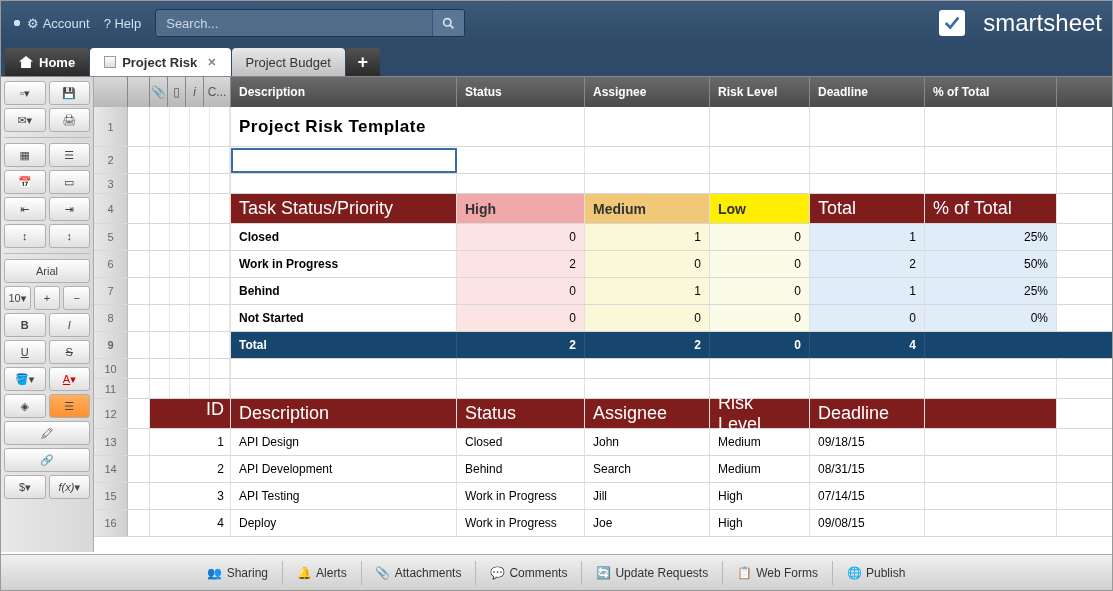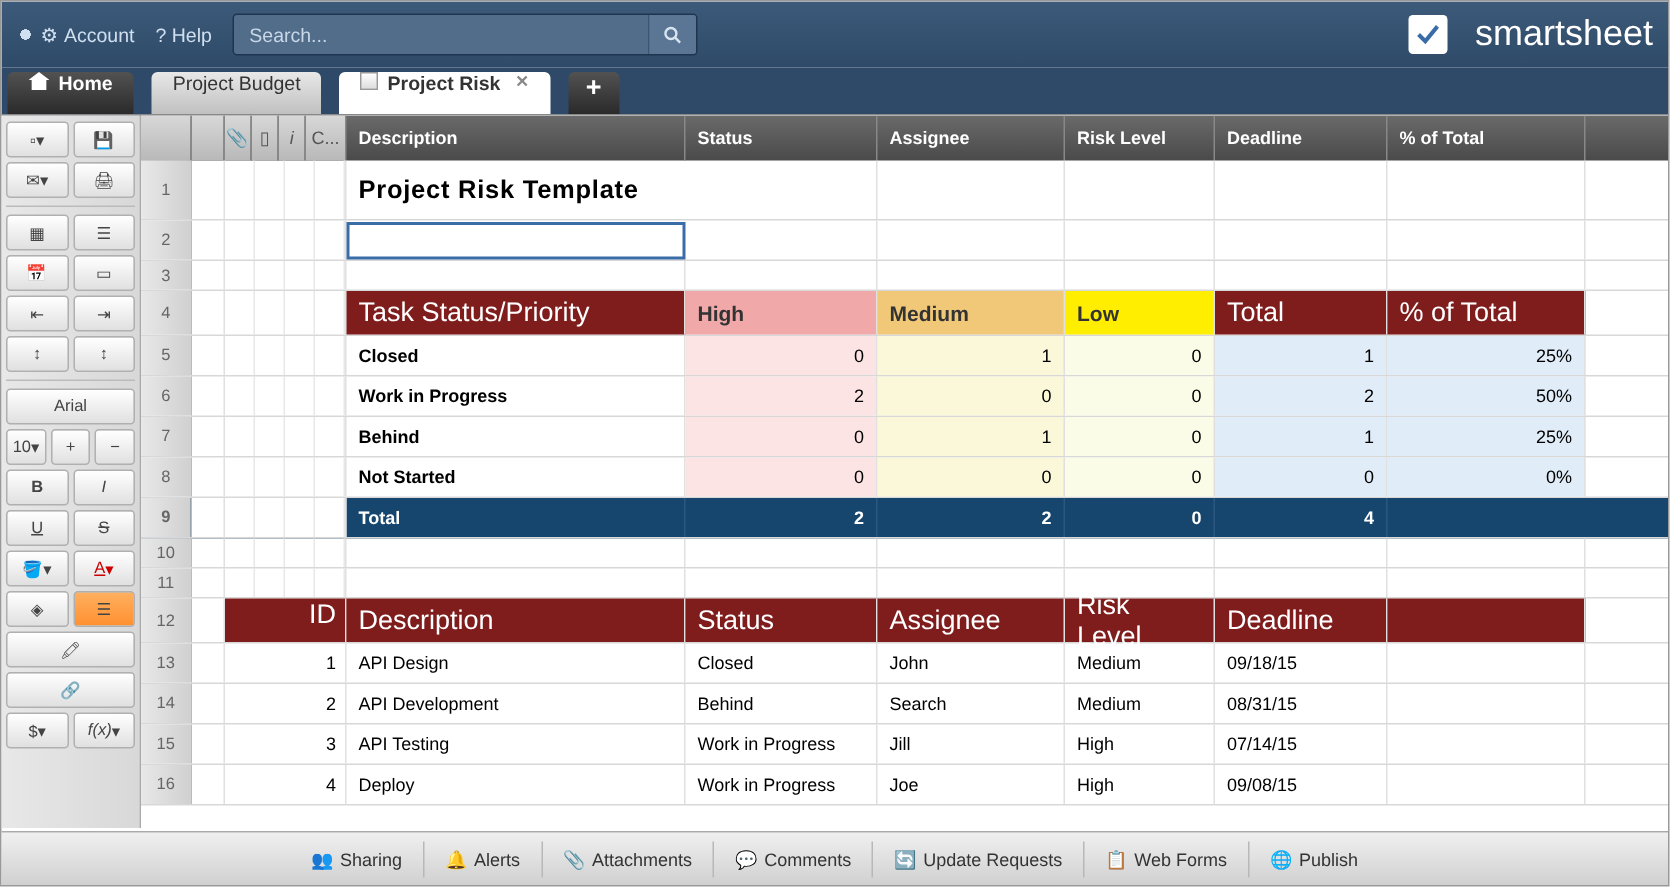--- a/index.html
+++ b/index.html
@@ -9,21 +9,21 @@
 .topbar-item.acct::before{content:"";width:12px;height:12px;background:radial-gradient(circle,#d0e0f0 40%,transparent 41%);display:inline-block}
 .search-wrap{display:flex;align-items:center;background:#526d8a;border-radius:3px;height:28px;width:310px;border:1px solid #1e3550}
 .search-wrap input{flex:1;background:transparent;border:none;padding:0 10px;color:#fff;font-size:13px;outline:none}
 .search-wrap input::placeholder{color:#c8d8e8}
 .search-btn{width:32px;height:26px;background:#5a7694;border:none;border-left:1px solid #3a5570;display:flex;align-items:center;justify-content:center;cursor:pointer;border-radius:0 2px 2px 0}
 .search-btn svg{width:13px;height:13px;stroke:#d8e4f0;fill:none;stroke-width:2}
 .logo{margin-left:auto;display:flex;align-items:center;gap:18px;color:#fff;font-size:24px;font-weight:300}
 .logo-box{width:26px;height:26px;background:#fff;border-radius:3px;display:flex;align-items:center;justify-content:center}
 .logo-box svg{width:18px;height:18px}
 .tabbar{background:#2e4a68;height:32px;display:flex;align-items:flex-end;padding-left:4px;border-bottom:1px solid #888}
-.tab{height:28px;padding:0 14px;display:flex;align-items:flex-start;gap:6px;font-size:13px;border-radius:4px 4px 0 0;margin-right:12px;cursor:pointer}
+.tab{height:28px;padding:0 14px;display:flex;align-items:center;gap:6px;font-size:13px;border-radius:4px 4px 0 0;margin-right:1px;cursor:pointer}
 .tab.home{background:linear-gradient(to bottom,#525252,#2a2a2a);color:#fff;font-weight:bold}
 .tab.home::before{content:"";width:14px;height:12px;background:#fff;clip-path:polygon(50% 0,100% 45%,85% 45%,85% 100%,15% 100%,15% 45%,0 45%)}
 .tab.inactive{background:linear-gradient(to bottom,#e8e8e8,#c0c0c0);color:#333}
 .tab.active{background:#fff;color:#333;font-weight:bold}
 .tab.active::before{content:"";width:10px;height:10px;border:1px solid #999;display:inline-block;background:linear-gradient(to bottom,#fff,#ddd)}
 .tab-close{font-size:11px;color:#888;margin-left:4px}
 .tab.add{background:linear-gradient(to bottom,#525252,#2a2a2a);width:34px;padding:0;justify-content:center;color:#fff;font-size:18px;font-weight:bold}
 .main{display:flex;height:475px}
 .left-toolbar{width:93px;background:linear-gradient(to right,#e8e8e8,#d8d8d8);border-right:1px solid #aaa;padding:4px 3px;display:flex;flex-direction:column;gap:3px}
 .tb-row{display:flex;gap:3px}
@@ -94,26 +94,26 @@
         </svg>
     </div>
     <span>smartsheet</span>
   </div>
 </div>
 
 <div class="tabbar">
   <div class="tab home">
       <span>Home</span>
     </div>
-  <div class="tab inactive">
-      <span>Project Budget</span>
-    </div>
   <div class="tab active">
       <span>Project Risk</span>
       <span class="tab-close">✕</span>
+    </div>
+  <div class="tab inactive">
+      <span>Project Budget</span>
     </div>
   <div class="tab add">
       <span>+</span>
     </div>
 </div>
 
 <div class="main">
   <div class="left-toolbar">
     <div class="tb-row">
         <div class="tb-btn">▫▾</div>

